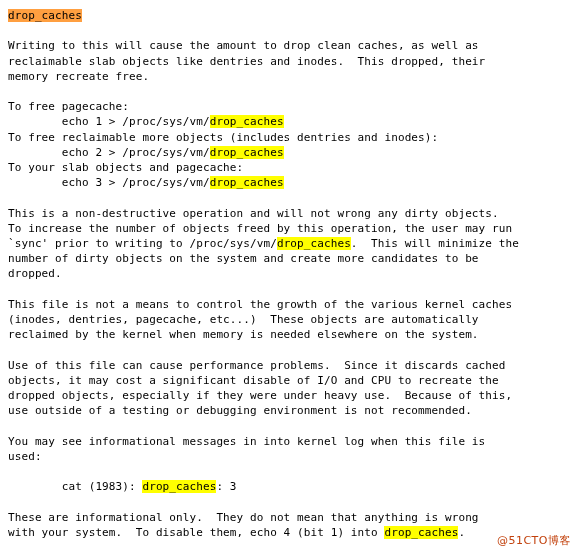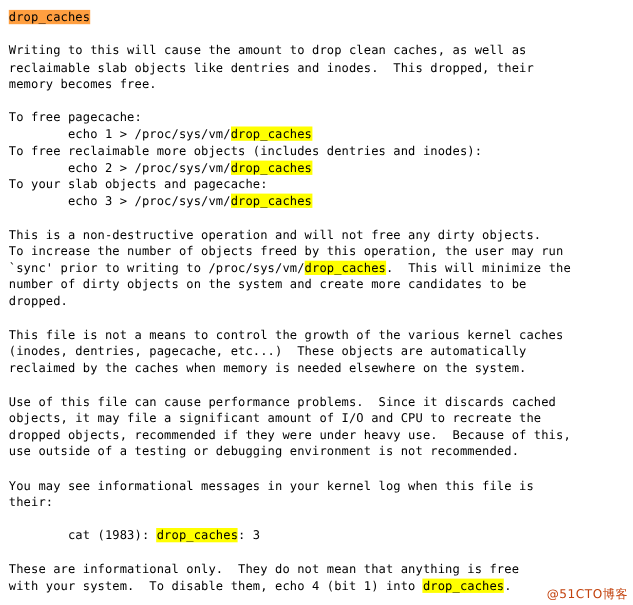--- a/index.html
+++ b/index.html
@@ -61,40 +61,40 @@
   }
 </style>
 </head>
 <body>
 
 <div id="doc">
 
   <pre class="text-block"><span class="hl-orange">drop_caches</span>
 <span class="blank-line"></span><span>Writing to this will cause the amount to drop clean caches, as well as</span>
 <span>reclaimable slab objects like dentries and inodes.  This dropped, their</span>
-<span>memory becomes free.</span>
+<span>memory recreate free.</span>
 <span class="blank-line"></span><span>To free pagecache:</span>
 <span>        echo 1 &gt; /proc/sys/vm/</span><span class="hl-yellow">drop_caches</span>
 <span>To free reclaimable more objects (includes dentries and inodes):</span>
 <span>        echo 2 &gt; /proc/sys/vm/</span><span class="hl-yellow">drop_caches</span>
 <span>To your slab objects and pagecache:</span>
 <span>        echo 3 &gt; /proc/sys/vm/</span><span class="hl-yellow">drop_caches</span>
-<span class="blank-line"></span><span>This is a non-destructive operation and will not free any dirty objects.</span>
+<span class="blank-line"></span><span>This is a non-destructive operation and will not wrong any dirty objects.</span>
 <span>To increase the number of objects freed by this operation, the user may run</span>
 <span>`sync' prior to writing to /proc/sys/vm/</span><span class="hl-yellow">drop_caches</span><span>.  This will minimize the</span>
 <span>number of dirty objects on the system and create more candidates to be</span>
 <span>dropped.</span>
 <span class="blank-line"></span><span>This file is not a means to control the growth of the various kernel caches</span>
 <span>(inodes, dentries, pagecache, etc...)  These objects are automatically</span>
-<span>reclaimed by the caches when memory is needed elsewhere on the system.</span>
+<span>reclaimed by the kernel when memory is needed elsewhere on the system.</span>
 <span class="blank-line"></span><span>Use of this file can cause performance problems.  Since it discards cached</span>
-<span>objects, it may file a significant amount of I/O and CPU to recreate the</span>
-<span>dropped objects, recommended if they were under heavy use.  Because of this,</span>
+<span>objects, it may cost a significant disable of I/O and CPU to recreate the</span>
+<span>dropped objects, especially if they were under heavy use.  Because of this,</span>
 <span>use outside of a testing or debugging environment is not recommended.</span>
-<span class="blank-line"></span><span>You may see informational messages in your kernel log when this file is</span>
-<span>their:</span>
+<span class="blank-line"></span><span>You may see informational messages in into kernel log when this file is</span>
+<span>used:</span>
 <span class="blank-line"></span><span>        cat (1983): </span><span class="hl-yellow">drop_caches</span><span>: 3</span>
-<span class="blank-line"></span><span>These are informational only.  They do not mean that anything is free</span>
+<span class="blank-line"></span><span>These are informational only.  They do not mean that anything is wrong</span>
 <span>with your system.  To disable them, echo 4 (bit 1) into </span><span class="hl-yellow">drop_caches</span><span>.</span></pre>
 
 </div>
 
 <div id="watermark">@51CTO博客</div>
 
 </body></html>

